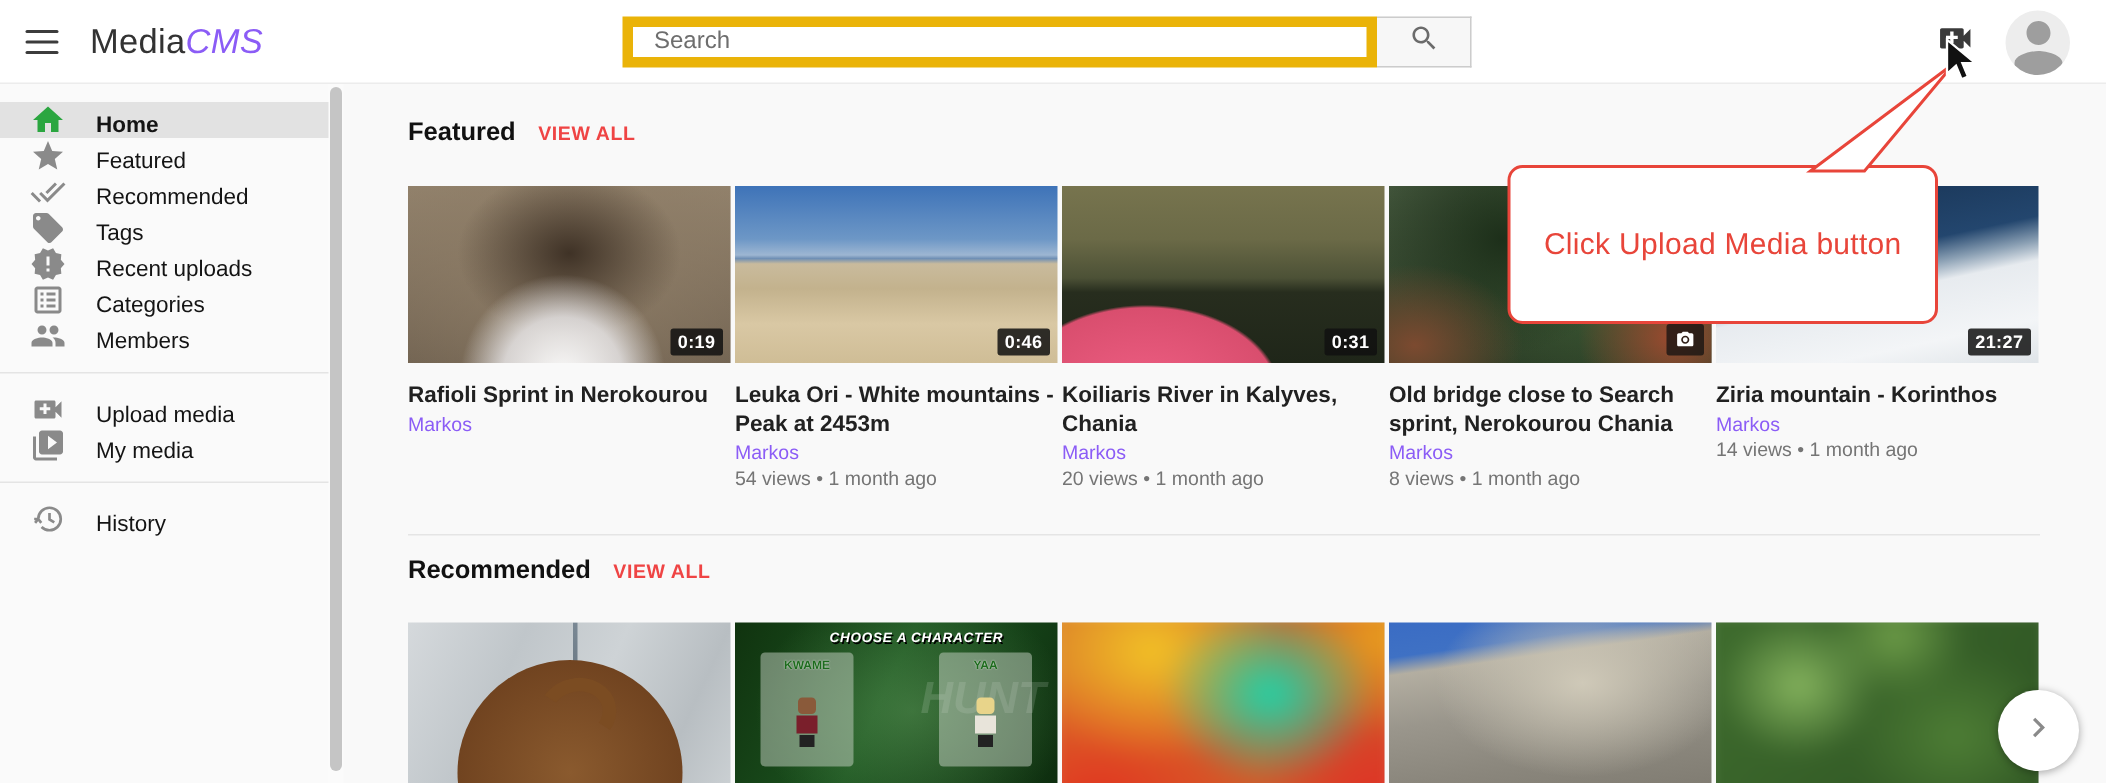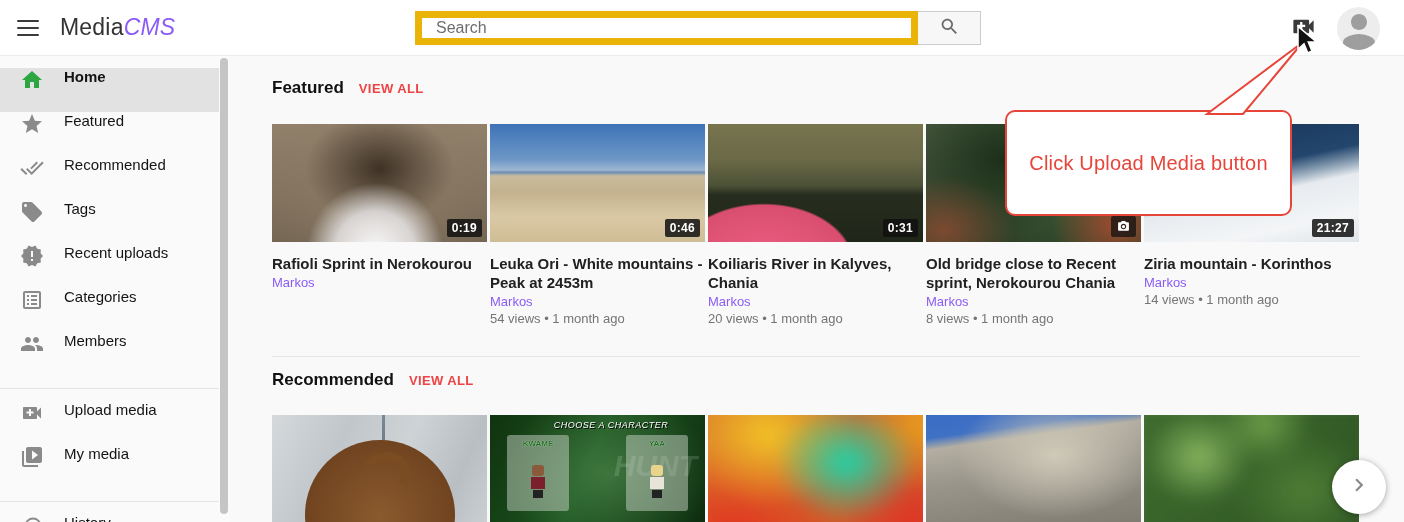--- a/index.html
+++ b/index.html
@@ -23,21 +23,21 @@
   .search-btn { width:63px; height:34px; border:1px solid #ccc; border-left:none; background:#f7f7f7;
                 display:flex; align-items:center; justify-content:center; cursor:pointer; }
   .upload-btn { position:absolute; left:1288px; top:14px; width:30px; height:28px; cursor:pointer;
                 display:flex; align-items:center; justify-content:center; }
   .avatar { position:absolute; left:1337px; top:7px; width:43px; height:43px; border-radius:50%;
             background:#ededed; overflow:hidden; cursor:pointer; display:flex; align-items:flex-end; justify-content:center; }
 
   
   .sidebar { position:absolute; left:0; top:56px; width:220px; height:466px; background:#fafafa; z-index:6;
              padding-top:12px; }
-  .side-item { height:44px; display:flex; align-items:flex-start; cursor:pointer; }
+  .side-item { height:24px; display:flex; align-items:flex-end; cursor:pointer; }
   .side-item .ic { width:24px; height:24px; margin-left:20px; flex:0 0 24px; display:flex; align-items:center; justify-content:center; }
   .side-item .lbl { margin-left:20px; font-size:15px; color:#141414; white-space:nowrap; }
   .side-item.active { background:#e2e2e2; }
   .side-item.active .lbl { font-weight:bold; }
   .side-divider { border-top:1px solid #e4e4e4; margin:12px 0; }
   .v-scroll-track { position:absolute; left:219px; top:56px; width:10px; height:466px; background:#fbfbfb; z-index:7; }
   .v-scroll-thumb { position:absolute; left:1px; top:2px; width:8px; height:456px; background:#c5c5c5; border-radius:4px; }
 
   
   .main { position:absolute; left:229px; top:56px; width:1175px; height:466px; background:#f9f9f9;
@@ -87,21 +87,21 @@
   .r1 .string { position:absolute; left:51%; top:0; width:3px; height:62%; background:linear-gradient(#7a8894,#5d6a74); }
   .r1 .pumpkin { position:absolute; left:50%; top:100%; width:150px; height:150px; transform:translate(-50%,-62%);
                  background:radial-gradient(#8a5a2e, #6f421f 75%); border-radius:50%; }
   .r1 .stem { position:absolute; left:36%; top:8%; width:52px; height:46px; border:9px solid #7b4c22;
               border-bottom-color:transparent; border-left-color:transparent; border-radius:50%; transform:rotate(-12deg); }
 
   .r2 { background:
         radial-gradient(150px 120px at 55% 50%, rgba(130,190,120,.35), rgba(130,190,120,0) 70%),
         linear-gradient(115deg, #10330f 0%, #1c5420 45%, #0d2c0e 100%); }
   .r2 .g-head { position:absolute; top:5px; left:0; right:0; text-align:center; color:#fff; font-size:9px;
-                font-weight:normal; font-style:italic; letter-spacing:.5px; text-shadow:1px 1px 0 #000;padding-left:27px; }
+                font-weight:bold; font-style:italic; letter-spacing:.5px; text-shadow:1px 1px 0 #000;padding-left:27px; }
   .r2 .panel { position:absolute; top:20px; width:62px; height:76px; background:rgba(200,210,198,.5);
                border-radius:3px; text-align:center; }
   .r2 .panel.pl { left:17px; } .r2 .panel.pr { right:17px; }
   .r2 .pname { font-size:8px; font-weight:bold; color:#1d6b1d; margin-top:4px; text-shadow:0 0 1px #fff; }
   .r2 .chr { position:absolute; left:50%; top:30px; transform:translateX(-50%); width:18px; height:34px; }
   .r2 .chr .head { width:12px; height:11px; margin:0 auto; border-radius:3px; background:#8a5a3a; }
   .r2 .chr.ya .head { background:#e8d48a; }
   .r2 .chr .body { width:14px; height:12px; margin:1px auto 0; background:#7a1f2b; }
   .r2 .chr.ya .body { background:#e8e4da; }
   .r2 .chr .legs { width:10px; height:8px; margin:1px auto 0; background:#222; }
@@ -310,21 +310,21 @@
 
         <div class="card">
           <div class="thumb t4">
             <span class="typ">
               <svg width="13" height="13" viewBox="0 0 24 24">
                   <path fill="#fff" d="M9 2 7.17 4H4c-1.1 0-2 .9-2 2v12c0 1.1.9 2 2 2h16c1.1 0 2-.9 2-2V6c0-1.1-.9-2-2-2h-3.17L15 2H9zm3 15c-2.76 0-5-2.24-5-5s2.24-5 5-5 5 2.24 5 5-2.24 5-5 5zm0-8a3 3 0 1 0 0 6 3 3 0 0 0 0-6z"></path>
                 </svg>
             </span>
           </div>
           <div class="card-text">
-            <div class="card-title">Old bridge close to Recent sprint, Nerokourou Chania</div>
+            <div class="card-title">Old bridge close to Search sprint, Nerokourou Chania</div>
             <div class="card-author">Markos</div>
             <div class="card-meta">8 views • 1 month ago</div>
           </div>
         </div>
 
         <div class="card">
           <div class="thumb t5">
             <span class="dur">21:27</span>
           </div>
           <div class="card-text">

